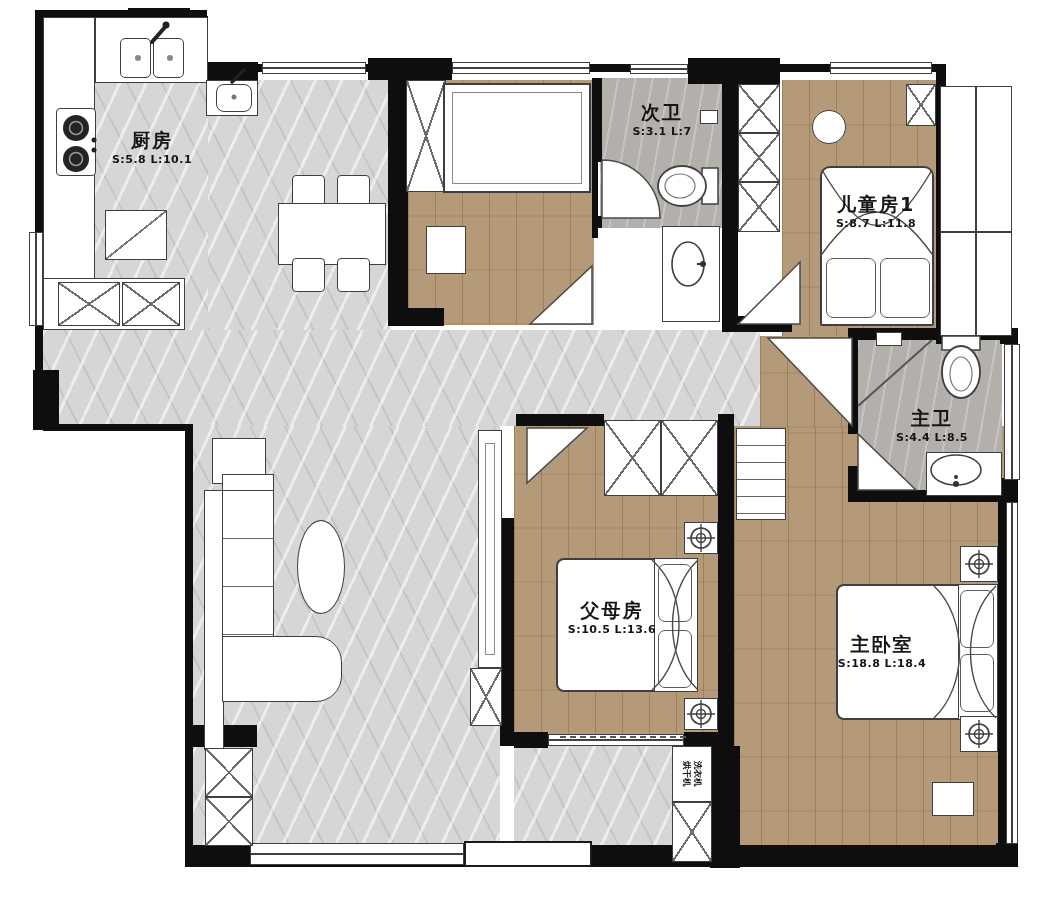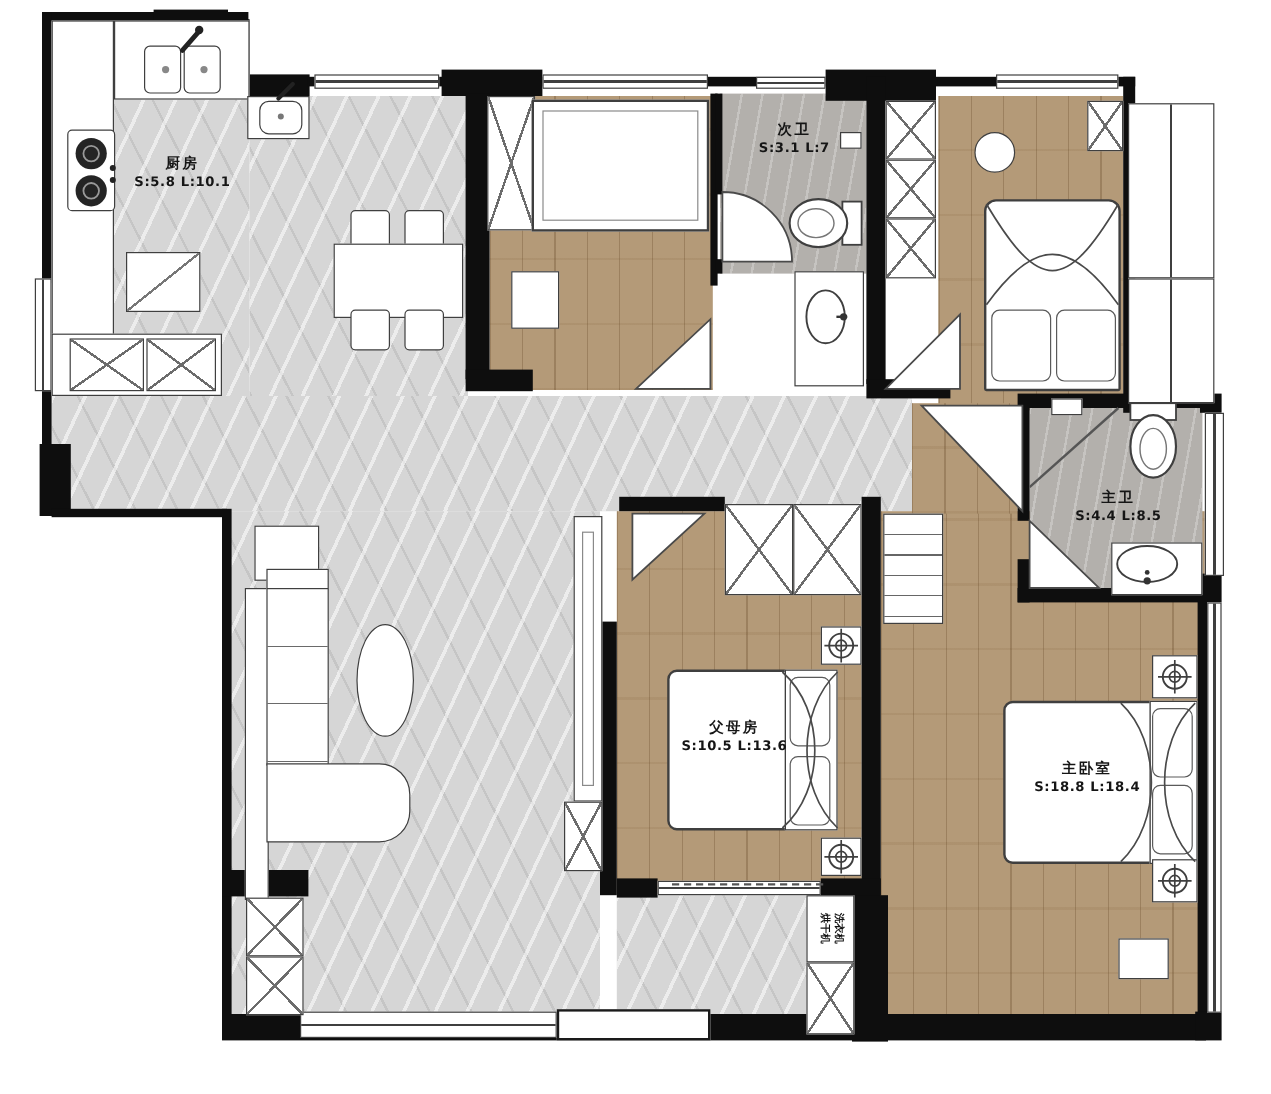--- a/index.html
+++ b/index.html
@@ -27,21 +27,21 @@
   .win-v{position:absolute;background:#fff;border:1px solid #3f3f3f;box-sizing:border-box;
     background-image:linear-gradient(to right, transparent calc(50% - 1px), #3f3f3f calc(50% - 1px), #3f3f3f calc(50% + 1px), transparent calc(50% + 1px));}
   .win-box{position:absolute;background:#fff;border:2.5px solid #1a1a1a;box-sizing:border-box;}
   .shelf{position:absolute;background:#fff;border:1.5px solid var(--outline,#3f3f3f);box-sizing:border-box;
     background-image:repeating-linear-gradient(180deg, transparent 0 16px, #666 16px 17px);}
   .cushions{background-image:repeating-linear-gradient(180deg, transparent 0 47px, #6a6a6a 47px 48px);}
   .pillow{position:absolute;background:#fff;border:1.2px solid #5a5a5a;border-radius:7px;box-sizing:border-box;}
   .inner{position:absolute;left:7px;top:7px;right:7px;bottom:7px;border:1px solid #8a8a8a;}
   .fridge{background-image:linear-gradient(to bottom right, transparent calc(50% - 1px), #777 calc(50% - 1px), #777 calc(50% + 1px), transparent calc(50% + 1px));}
   .room-label{position:absolute;text-align:center;color:#151515;pointer-events:none;}
-  .room-label .rn{font-size:12px;font-weight:700;letter-spacing:2px;line-height:1.15;}
+  .room-label .rn{font-size:19px;font-weight:700;letter-spacing:2px;line-height:1.15;}
   .room-label .ra{font-size:11px;font-weight:600;margin-top:1px;letter-spacing:.5px;}
   .washer-label{position:absolute;left:674px;top:748px;width:38px;height:52px;display:flex;align-items:center;justify-content:center;overflow:hidden;}
   .washer-label .rot{transform:rotate(90deg);font-size:8.5px;font-weight:700;line-height:1.25;white-space:nowrap;color:#111;text-align:center;}
   svg.overlay{position:absolute;left:0;top:0;pointer-events:none;}
 </style>
 </head>
 <body>
 
 <div id="plan">
 
@@ -271,26 +271,30 @@
   </svg>
 
   <div class="room-label" style="left:92px;top:130px;width:120px;">
     <div class="rn">厨房</div>
     <div class="ra">S:5.8 L:10.1</div>
   </div>
   <div class="room-label" style="left:602px;top:102px;width:120px;">
     <div class="rn">次卫</div>
     <div class="ra">S:3.1 L:7</div>
   </div>
+  <div class="room-label" style="left:806px;top:194px;width:140px;">
+    <div class="rn">儿童房1</div>
+    <div class="ra">S:8.7 L:11.8</div>
+  </div>
   <div class="room-label" style="left:872px;top:408px;width:120px;">
     <div class="rn">主卫</div>
     <div class="ra">S:4.4 L:8.5</div>
   </div>
   <div class="room-label" style="left:542px;top:600px;width:140px;">
     <div class="rn">父母房</div>
     <div class="ra">S:10.5 L:13.6</div>
   </div>
-  <div class="room-label" style="left:836px;top:634px;width:140px;">
+  <div class="room-label" style="left:812px;top:634px;width:140px;">
     <div class="rn">主卧室</div>
     <div class="ra">S:18.8 L:18.4</div>
   </div>
 
 </div>
 
 </body></html>

